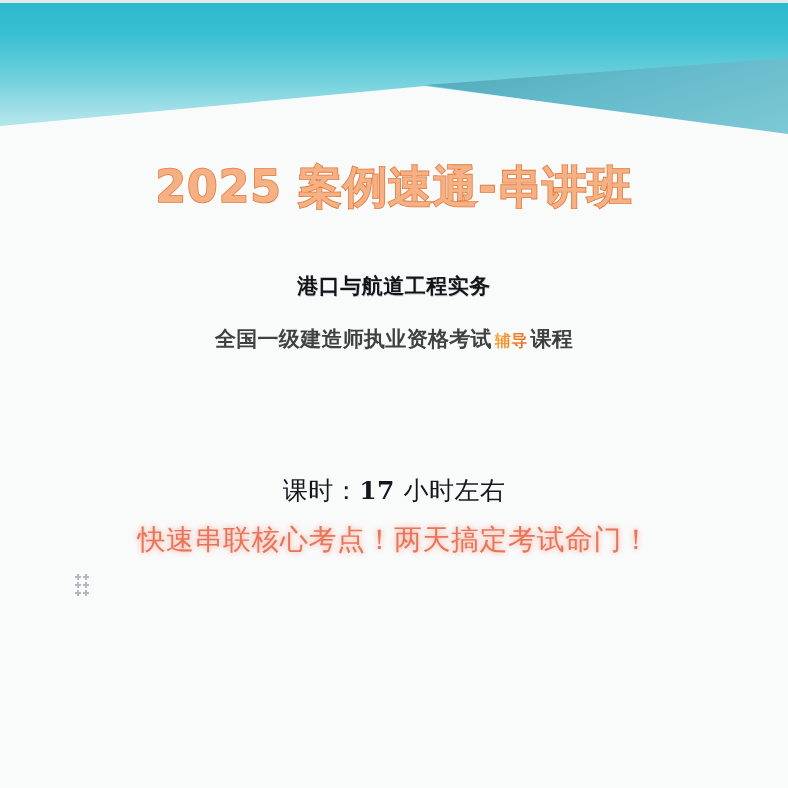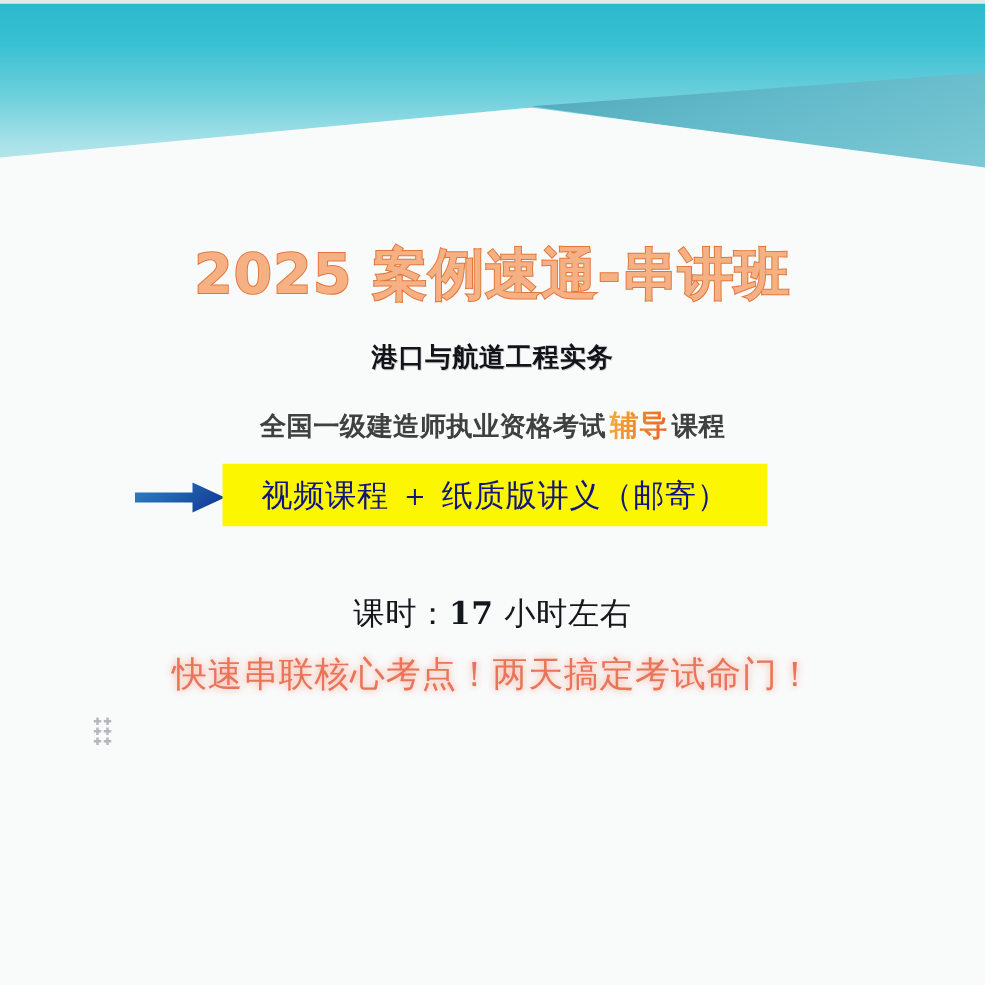--- a/index.html
+++ b/index.html
@@ -59,21 +59,20 @@
     width:788px;
     text-align:center;
     font-family:"DejaVu Sans", sans-serif;
     font-size:44px;
     font-weight:bold;
     letter-spacing:1px;
     color:#f5b183;
     -webkit-text-stroke:1.6px #e2773c;
     paint-order:stroke fill;
     white-space:nowrap;
-    margin-top:32px;
   }
 
   
   .subject {
     position:absolute;
     left:0; top:272px;
     width:788px;
     text-align:center;
     font-family:"DejaVu Sans", sans-serif;
     font-size:21px;
@@ -94,21 +93,21 @@
     font-weight:bold;
     letter-spacing:0.3px;
     white-space:nowrap;
   }
   .examline .blue { color:#404040; }
   .examline .orange {
     background:linear-gradient(100deg,#f7b03c 0%,#f08b2a 45%,#ea5d2a 100%);
     -webkit-background-clip:text;
     background-clip:text;
     color:transparent;
-    font-size:23px;
+    font-size:16px;
     padding:0 3px;
   }
 
   
   .hirow {
     position:absolute;
     left:0; top:371px;
     width:788px;
     height:56px;
   }
@@ -192,44 +191,27 @@
     <div class="banner-dark"></div>
     <div class="banner-white"></div>
   </div>
 
   <div class="title">2025 案例速通-串讲班</div>
 
   <div class="subject">港口与航道工程实务</div>
 
   <div class="examline"><span class="blue">全国一级建造师执业资格考试</span><span class="orange">辅导</span><span class="blue">课程</span></div>
 
-  <div class="hirow">
-    <div class="arrow">
-      <svg width="72" height="26" viewBox="0 0 72 26">
-        <defs>
-          <linearGradient id="ag" x1="0" y1="0" x2="1" y2="0.35">
-            <stop offset="0" stop-color="#2f7ec4"></stop>
-            <stop offset="0.55" stop-color="#1f62ad"></stop>
-            <stop offset="1" stop-color="#15409a"></stop>
-          </linearGradient>
-        </defs>
-        <path d="M0 9 L46 9 L46 1 L72 13 L46 25 L46 17 L0 17 Z" fill="url(#ag)"></path>
-      </svg>
-    </div>
-    <div class="highlight">
-      <span>视频课程 ＋ 纸质版讲义（邮寄）</span>
-    </div>
+
+  <div class="hours"><span>课时：</span><b>17</b>&nbsp;<span>小时左右</span></div>
+
+  <div class="slogan">快速串联核心考点！两天搞定考试命门！</div>
+
+  <div class="grip">
+    <i></i>
+    <i></i>
+    <i></i>
+    <i></i>
+    <i></i>
+    <i></i>
   </div>
 
-  <div class="hours"><span>课时：</span><b>17</b>&nbsp;<span>小时左右</span></div>
-
-  <div class="slogan">快速串联核心考点！两天搞定考试命门！</div>
-
-  <div class="grip">
-    <i></i>
-    <i></i>
-    <i></i>
-    <i></i>
-    <i></i>
-    <i></i>
-  </div>
-
 </div>
 
 </body></html>

